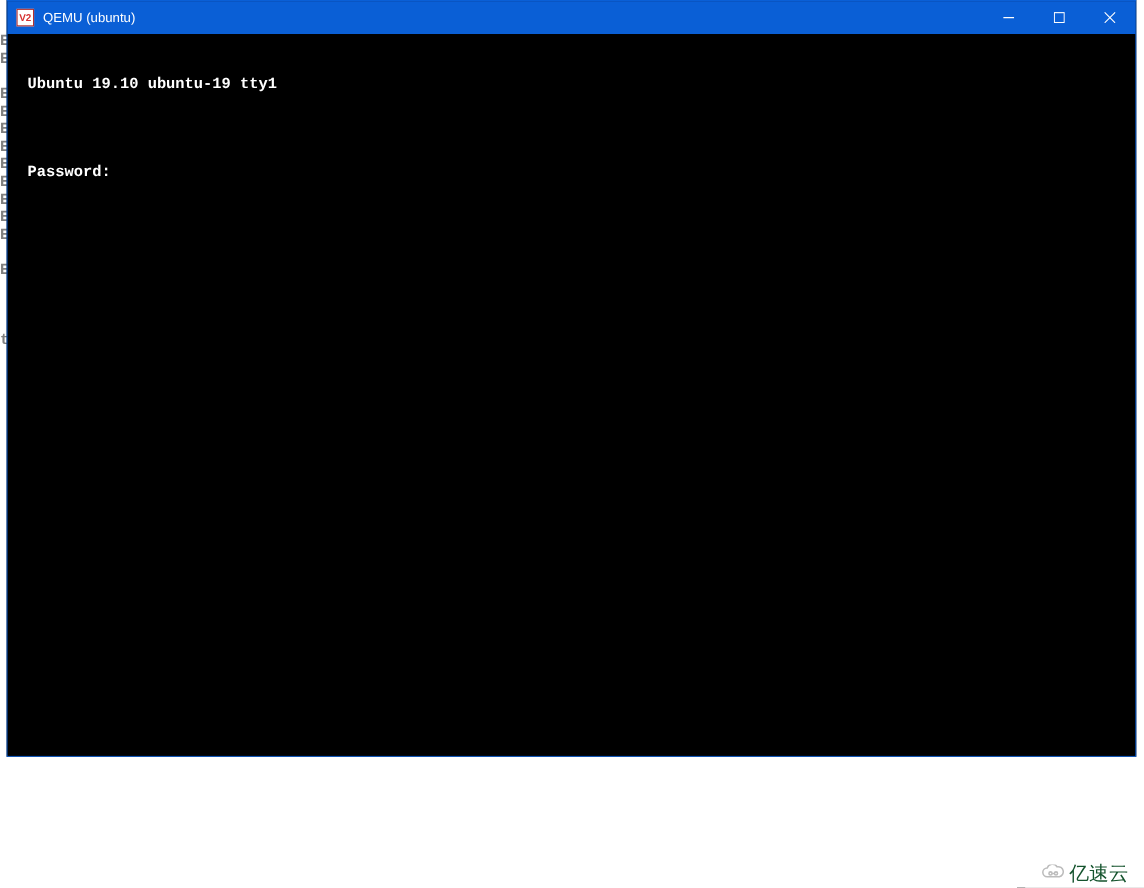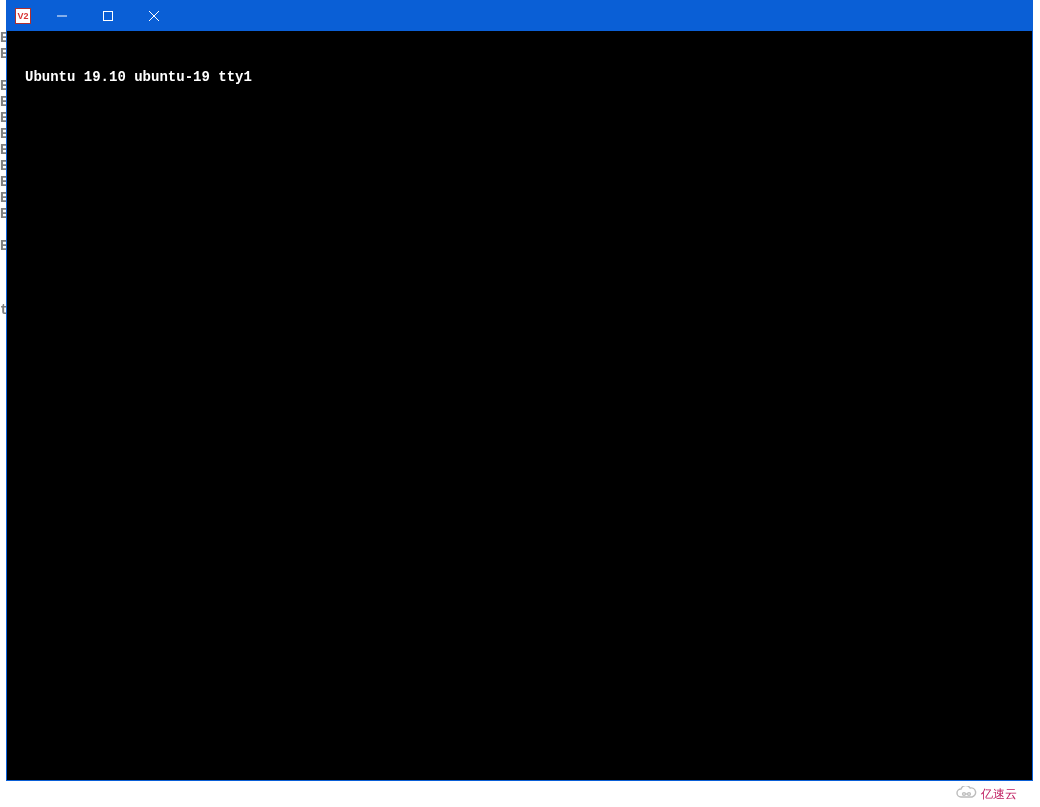--- a/index.html
+++ b/index.html
@@ -13,21 +13,21 @@
       background: #ffffff;
       font-family: "Segoe UI", Tahoma, sans-serif;
       position: relative;
       overflow: hidden;
     }
     .window {
       position: absolute;
       left: 6px;
       top: 0;
       width: 1027px;
-      height: 781px;
+      height: 688px;
       background: #000000;
       border: 1px solid #0a5fd6;
       display: flex;
       flex-direction: column;
     }
     .titlebar {
       height: 30px;
       background: #0a5fd6;
       display: flex;
       align-items: center;
@@ -101,22 +101,22 @@
       right: 0;
       bottom: 0;
       width: 108px;
       height: 26px;
       background: rgba(255,255,255,0.95);
       border-top-left-radius: 4px;
       display: flex;
       align-items: center;
       justify-content: center;
       gap: 4px;
-      font-size: 12px;
-      color: #be185d;
+      font-size: 18px;
+      color: #14532d;
     }
     .wm-cloud svg {
       stroke: #bcbcbc;
       fill: none;
       stroke-width: 1.4;
     }
   </style>
 </head>
 <body>
 
@@ -135,20 +135,21 @@
 
 E
 
 
 
 t</div>
 
 <div class="window">
   <div class="titlebar">
     <div class="titlebar-icon">V2</div>
+    <div class="titlebar-title">QEMU (ubuntu)</div>
     <div class="win-controls">
       <div class="win-btn">
         <svg width="10" height="10" viewBox="0 0 10 10">
             <line x1="0" y1="5" x2="10" y2="5"></line>
           </svg>
       </div>
       <div class="win-btn">
         <svg width="10" height="10" viewBox="0 0 10 10">
             <rect x="0.5" y="0.5" width="9" height="9"></rect>
           </svg>
@@ -158,20 +159,21 @@
             <line x1="0" y1="0" x2="10" y2="10"></line>
             <line x1="10" y1="0" x2="0" y2="10"></line>
           </svg>
       </div>
     </div>
   </div>
 
   <div class="terminal">
     <span class="term-line">Ubuntu 19.10 ubuntu-19 tty1</span>
     <span class="term-line"></span>
+    <span class="term-line"><span>Password:</span></span>
   </div>
 </div>
 
 <div class="watermark">
   <span class="wm-cloud">
     <svg width="22" height="14" viewBox="0 0 22 14">
       <path d="M6 11 a4 4 0 0 1 0 -8 a5 5 0 0 1 9 -1 a4 4 0 0 1 2 9 H6 Z"></path>
       <circle cx="9" cy="8" r="1.4"></circle>
       <circle cx="14" cy="8" r="1.4"></circle>
       <line x1="10.5" y1="8" x2="12.5" y2="8"></line>

